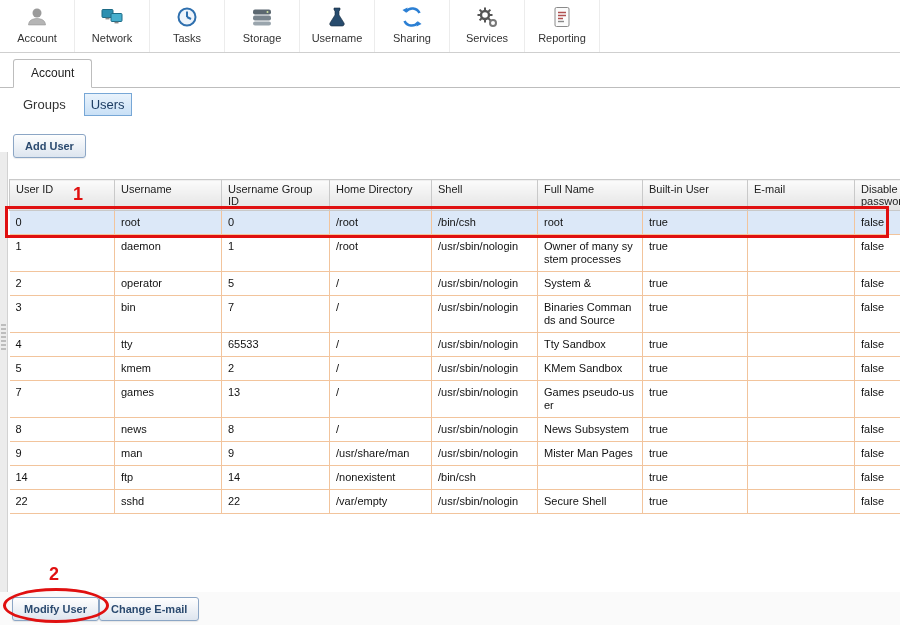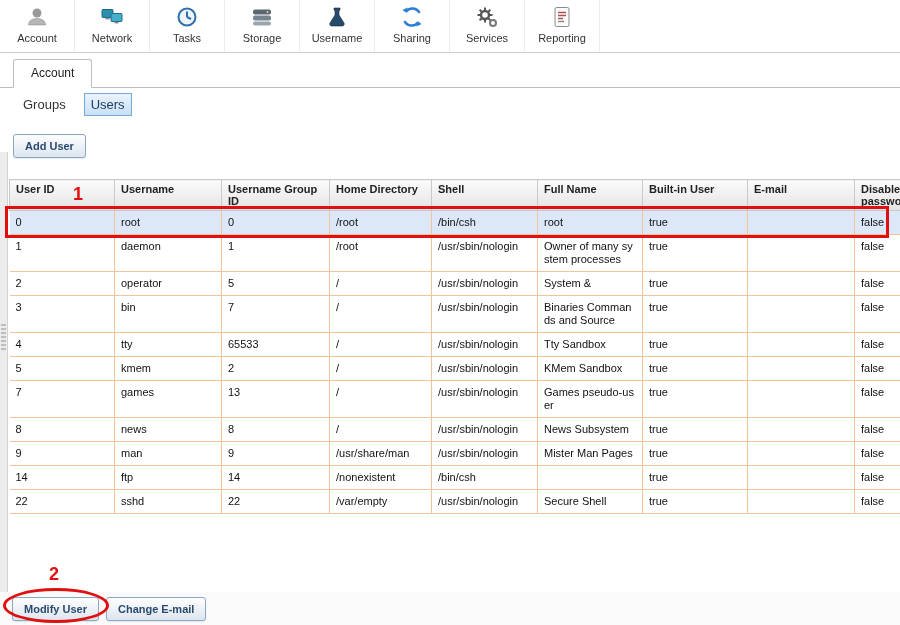--- a/index.html
+++ b/index.html
@@ -107,21 +107,21 @@
     width: 905px;
     table-layout: fixed;
     border-collapse: collapse;
     font-size: 11px;
   }
   .user-grid th {
     background: linear-gradient(#fbfbfb, #e3e3e3);
     border: 1px solid #c9c9c9;
     border-left: none;
     text-align: left;
-    font-weight: bold;
+    font-weight: normal;
     color: #222;
     padding: 3px 6px;
     line-height: 12px;
     vertical-align: top;
     cursor: pointer;
     overflow: hidden;
   }
   .user-grid th:first-child { border-left: 1px solid #c9c9c9; }
   .user-grid td {
     border-right: 1px solid #f2c49c;
@@ -137,21 +137,20 @@
   .user-grid tbody tr.selected { background: #dce8f8; }
 
   
   .footer {
     position: absolute;
     left: 0; right: 0; bottom: 0;
     height: 33px;
     background: #fafafa;
     display: flex;
     align-items: center;
-    gap: 7px;
     padding-left: 12px;
     z-index: 5;
   }
 
   
   .annotation { position: absolute; z-index: 50; pointer-events: none; }
   .ann-number {
     color: #e01010;
     font-size: 18px;
     font-weight: bold;

